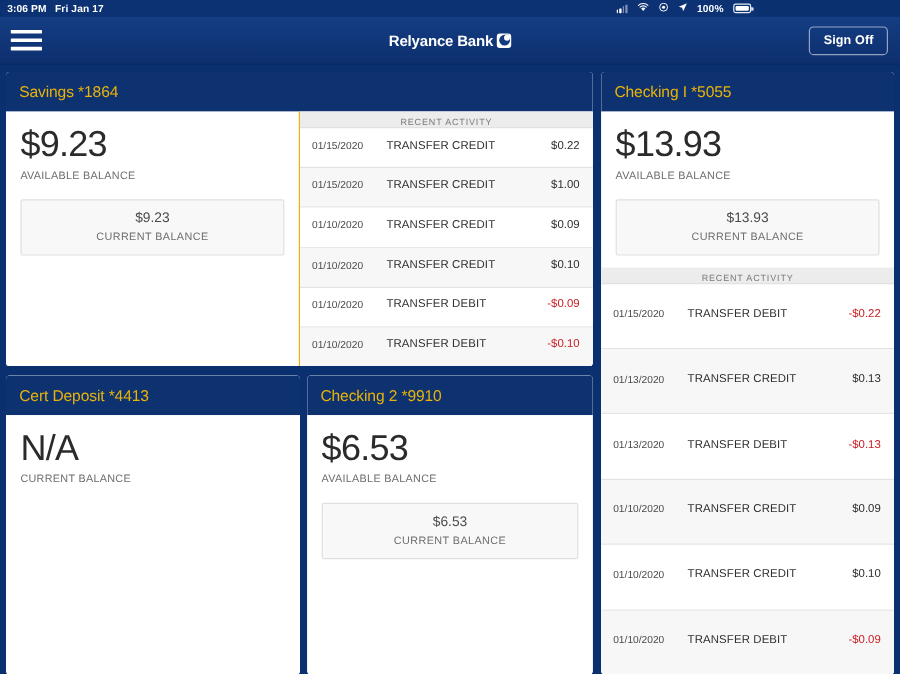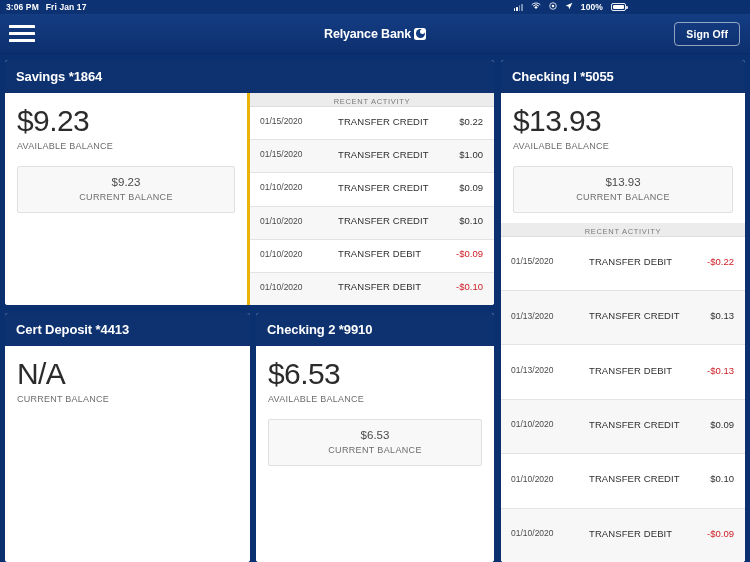--- a/index.html
+++ b/index.html
@@ -129,23 +129,23 @@
   .col-right { position: absolute; left: 501px; top: 6px; width: 244px; }
 
   .card {
     background: #ffffff;
     border-radius: 3px;
     overflow: hidden;
     display: flex; flex-direction: column;
   }
   .card-head {
     background: #0e3270;
-    color: #ffffff;
+    color: #eab308;
     font-size: 13px;
-    font-weight: bold;
+    font-weight: normal;
     padding: 9px 11px 9px 11px;
     letter-spacing: -.1px;
   }
   .card-body { display: flex; flex: 1; min-height: 0; background: #fff; }
 
   .summary { padding: 12px 12px 10px 12px; display: flex; flex-direction: column; }
   .amount {
     font-size: 30px;
     color: #2b2b2b;
     font-weight: normal;
@@ -182,32 +182,31 @@
     border-bottom: 1px solid #dedede;
   }
   .act-rows { display: flex; flex-direction: column; flex: 1; }
   .act-row {
     display: flex; align-items: center;
     padding: 0 11px 4px 10px;
     border-bottom: 1px solid #e3e3e3;
     flex: 1;
     min-height: 0;
     background: #ffffff;
-    gap: 16px;
   }
   .act-row:nth-child(even) { background: #f7f7f7; }
   .act-row:last-child { border-bottom: none; }
   .act-date { font-size: 8.5px; color: #4a4a4a; width: 62px; flex: none; }
   .act-desc { font-size: 9.5px; color: #2f2f2f; flex: 1; letter-spacing: .1px; }
   .act-amt  { font-size: 9.5px; color: #2f2f2f; white-space: nowrap; }
   .act-amt.neg { color: #cc2027; }
 
   
   .card-accounts { height: 245px; }
-  .card-accounts .summary { width: 245px; flex: none; border-right: 3px solid #eab308; }
+  .card-accounts .summary { width: 245px; flex: none; border-right: 1px solid #eab308; }
   .card-accounts .activity { width: 244px; }
 
   .row2 { display: flex; gap: 6px; margin-top: 8px; }
   .card-cd { width: 245px; height: 249px; }
   .card-ck2 { width: 238px; height: 249px; }
   .card-cd .summary, .card-ck2 .summary { width: 100%; }
 
   
   .card-right { height: 502px; }
   .card-right .card-body { flex-direction: column; }

